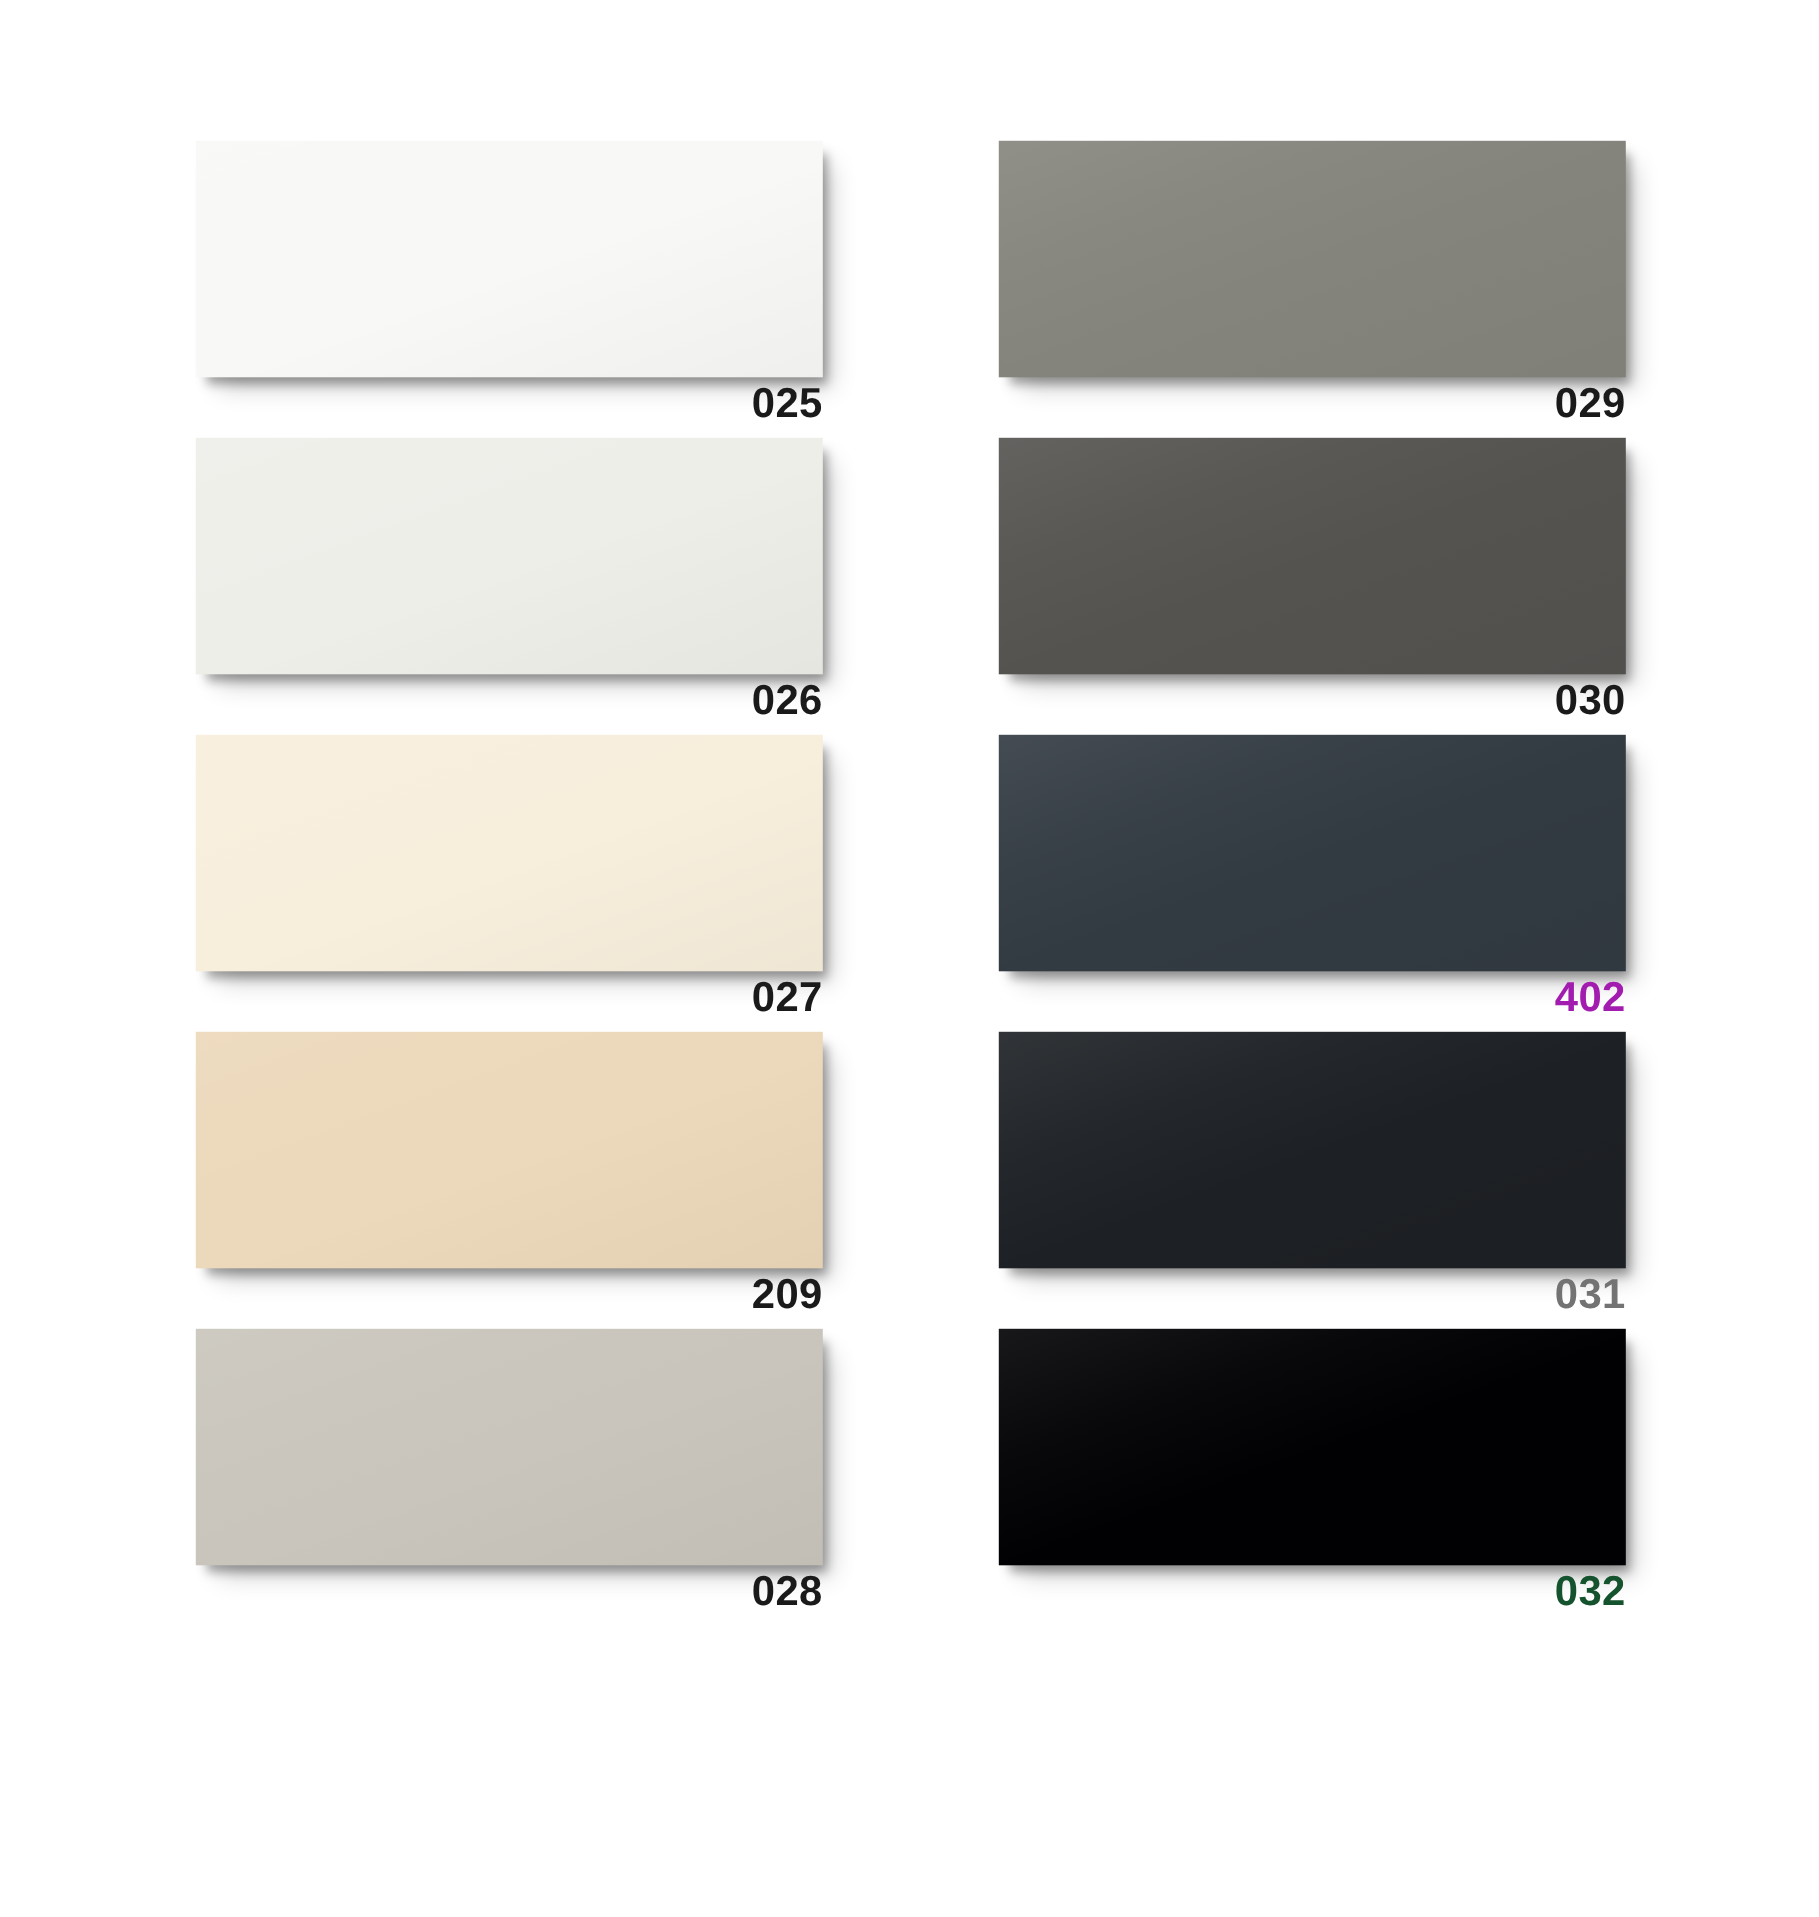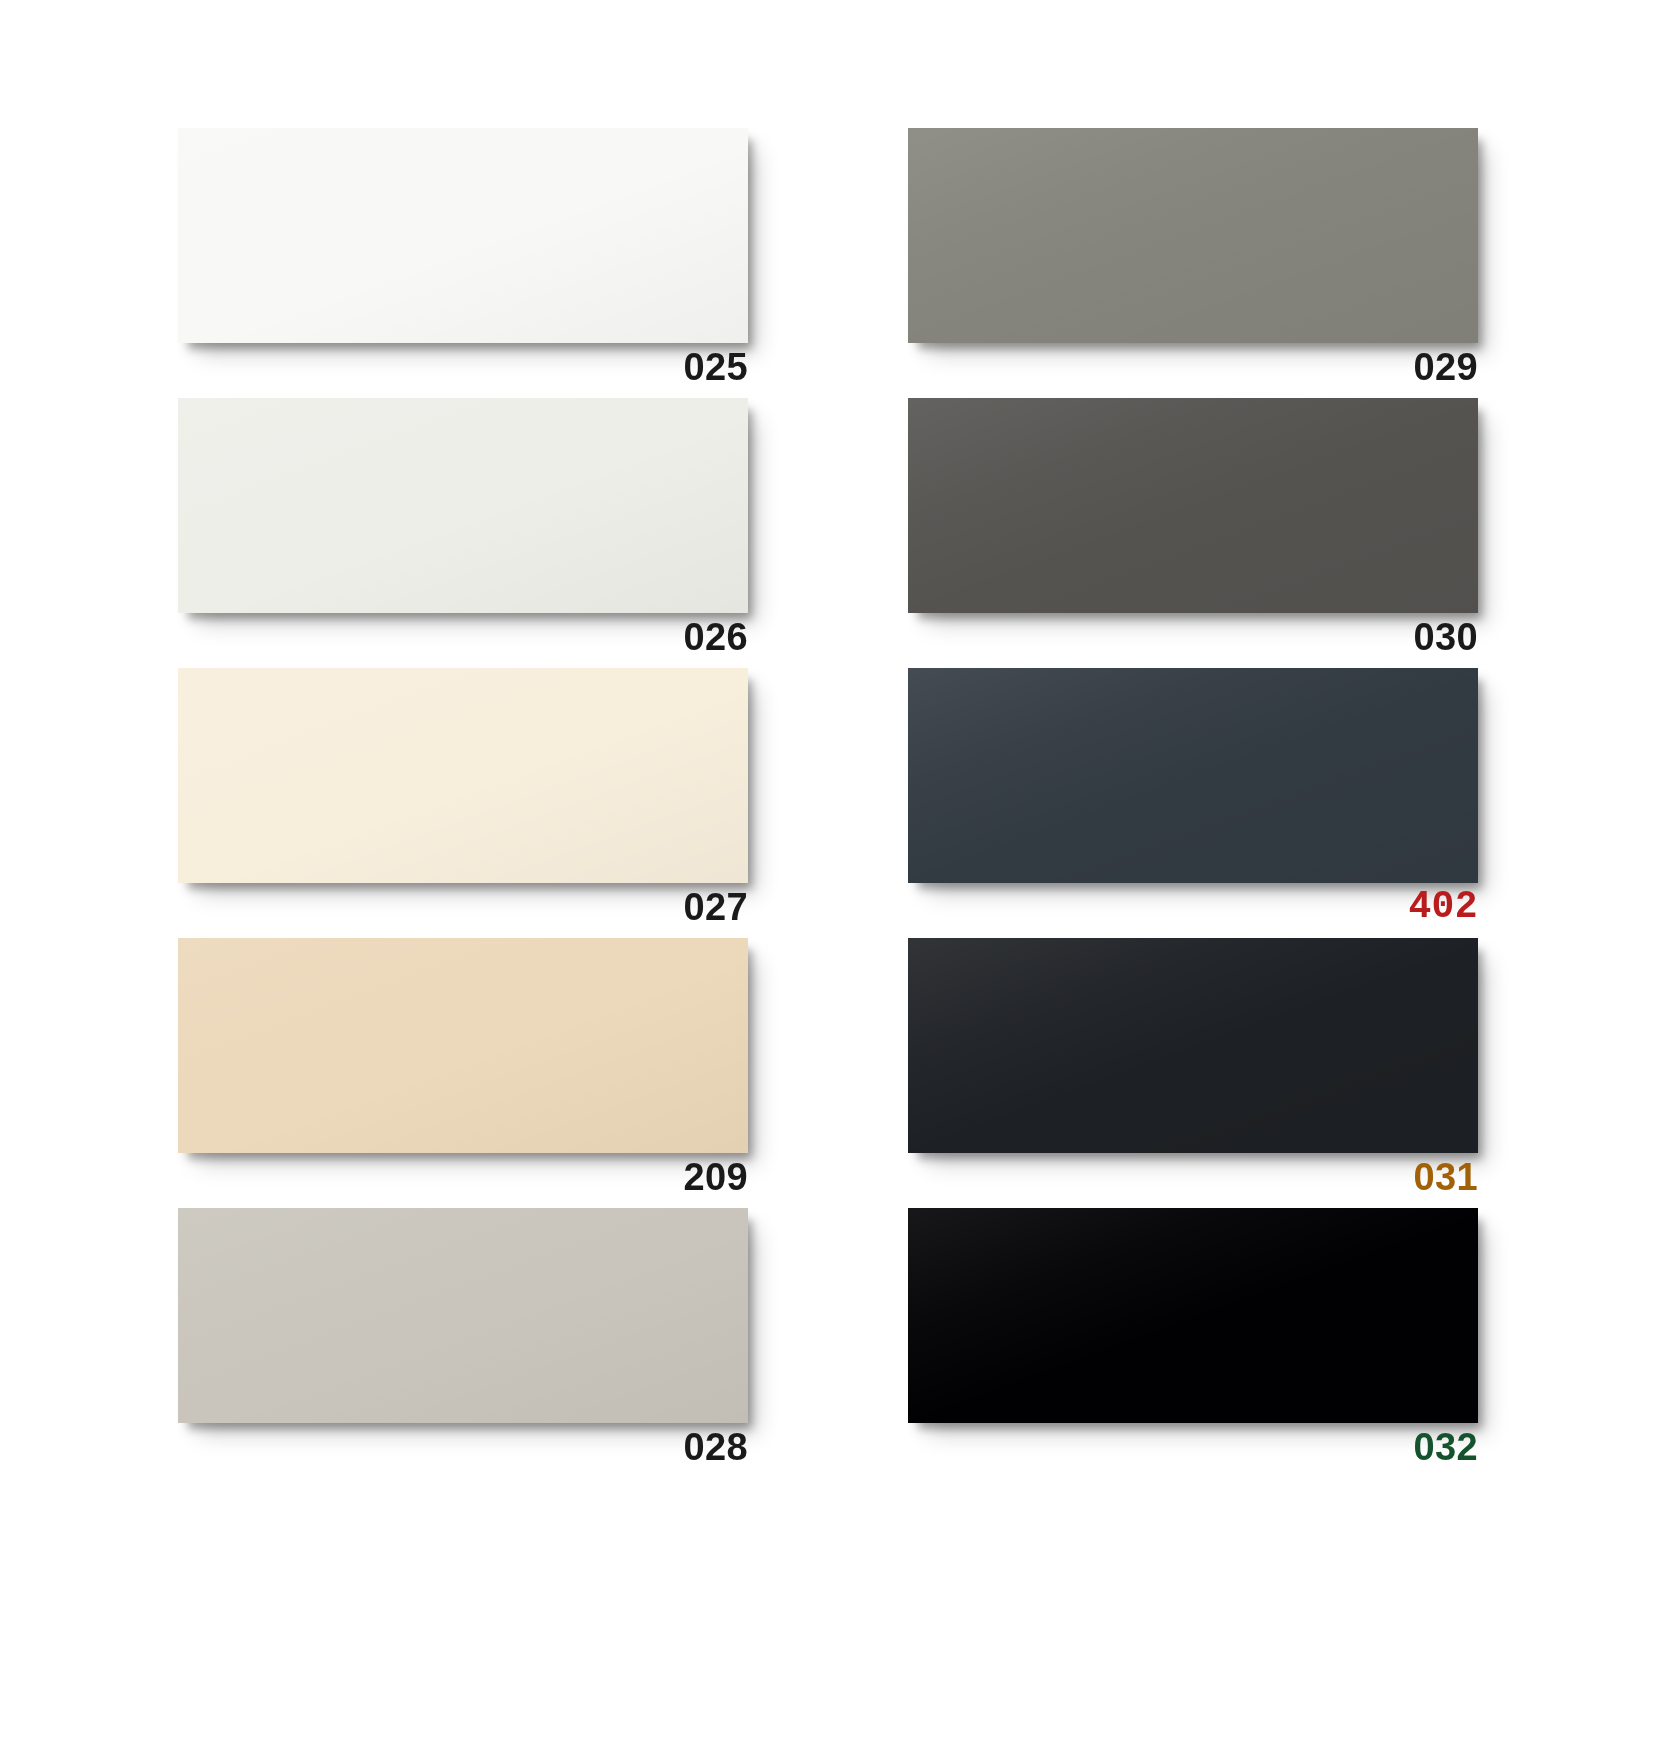--- a/index.html
+++ b/index.html
@@ -136,39 +136,39 @@
         </div>
         <div class="swatch-label" style="color: rgb(26, 26, 26);">027</div>
       </div>
     </div>
     <div class="cell spacer"></div>
     <div class="cell">
       <div class="swatch-block">
         <div class="swatch" style="background-color: rgb(50, 58, 66);">
           <div class="sheen"></div>
         </div>
-        <div class="swatch-label" style="color: #b91c1c; font-family: Liberation Mono, monospace;">402</div>
+        <div class="swatch-label" style="color: #a21caf;">402</div>
       </div>
     </div>
 
     <div class="cell">
       <div class="swatch-block">
         <div class="swatch" style="background-color: rgb(236, 216, 186);">
           <div class="sheen"></div>
         </div>
         <div class="swatch-label" style="color: rgb(26, 26, 26);">209</div>
       </div>
     </div>
     <div class="cell spacer"></div>
     <div class="cell">
       <div class="swatch-block">
         <div class="swatch" style="background-color: rgb(29, 32, 36);">
           <div class="sheen"></div>
         </div>
-        <div class="swatch-label" style="color: #a16207;">031</div>
+        <div class="swatch-label" style="color: #737373;">031</div>
       </div>
     </div>
 
     <div class="cell">
       <div class="swatch-block">
         <div class="swatch" style="background-color: rgb(201, 197, 188);">
           <div class="sheen"></div>
         </div>
         <div class="swatch-label" style="color: rgb(26, 26, 26);">028</div>
       </div>

